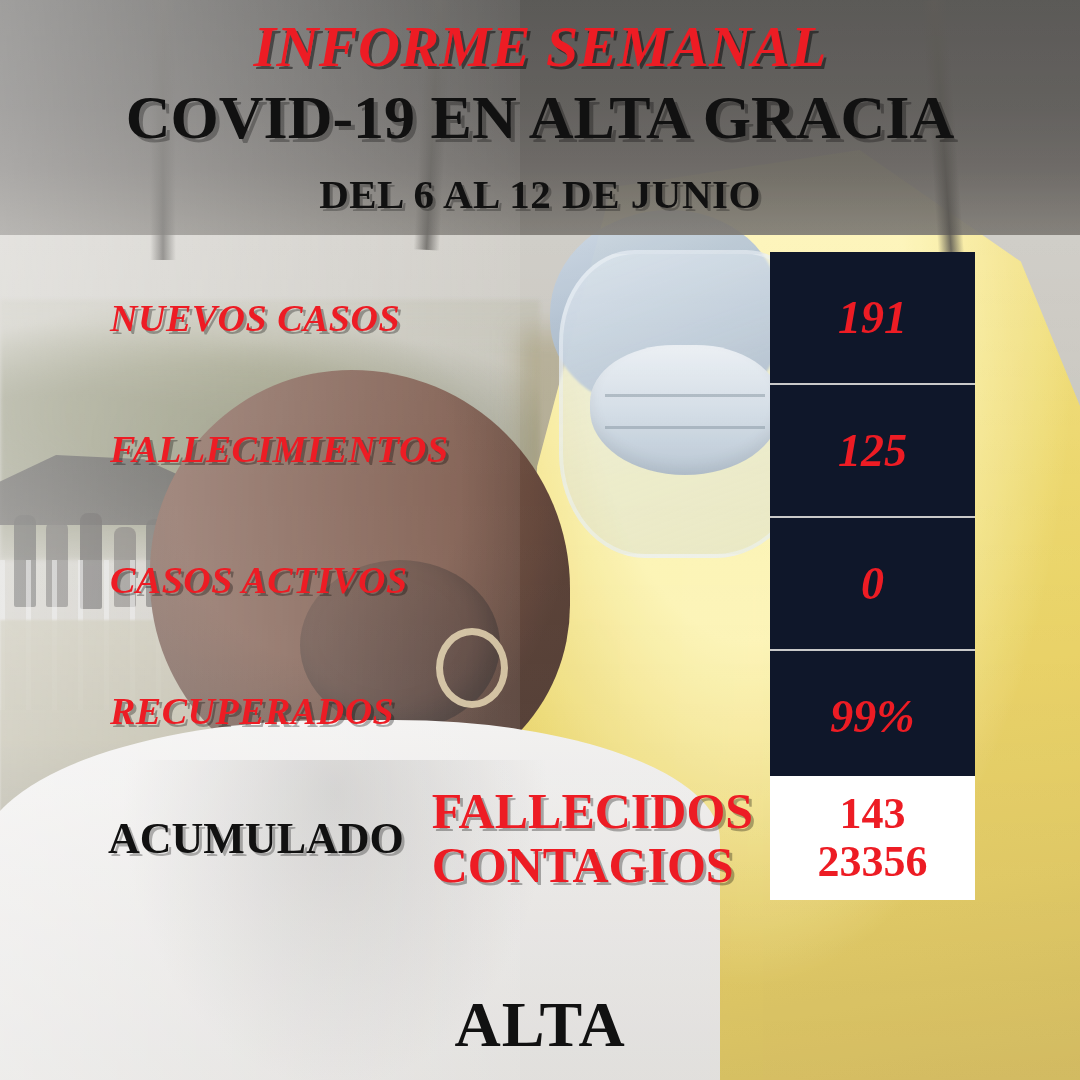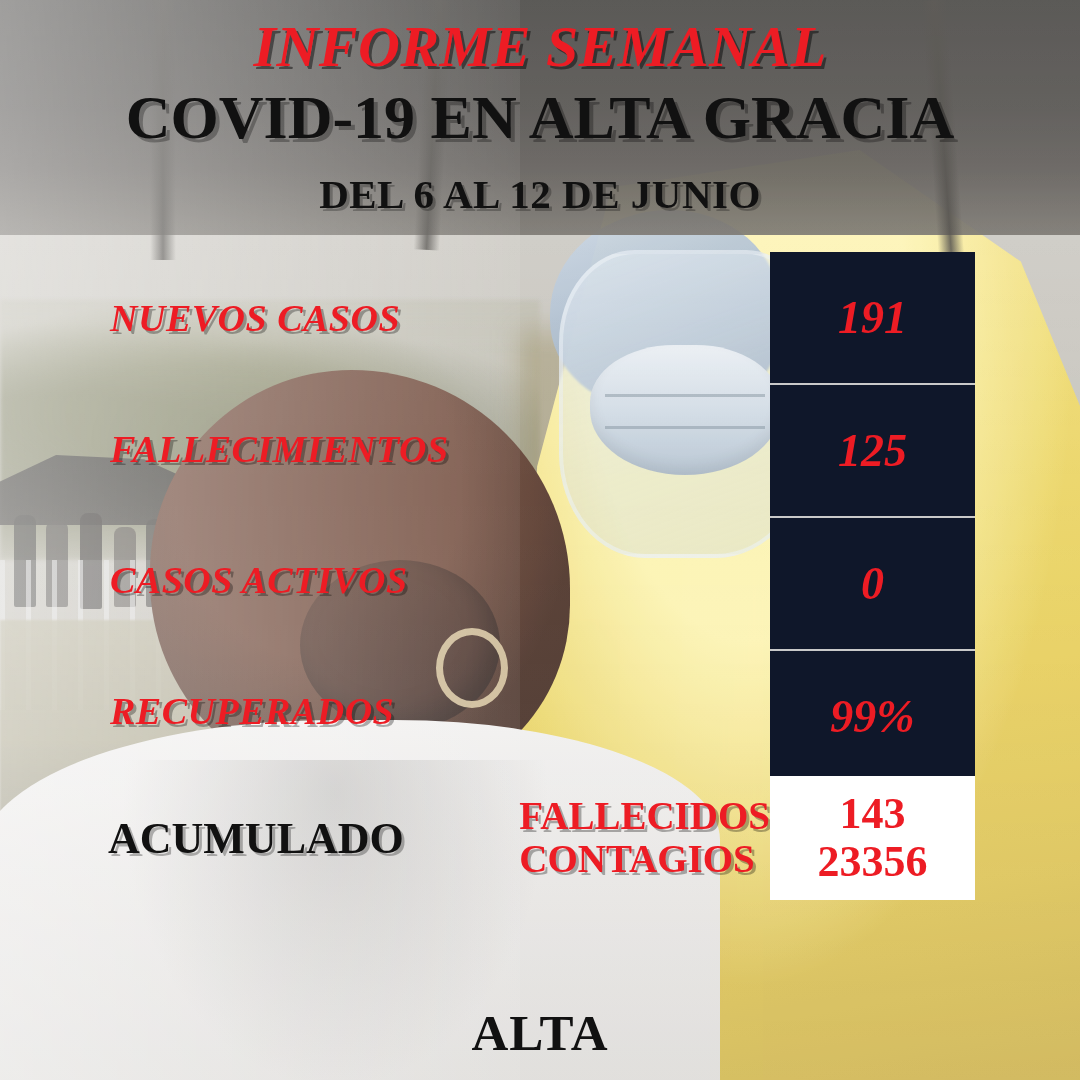--- a/index.html
+++ b/index.html
@@ -313,52 +313,51 @@
   }
 
   .acc-area {
     position: absolute;
     left: 0;
     top: 776px;
     width: 770px;
     height: 124px;
     display: flex;
     align-items: center;
-    justify-content: space-between;
   }
   .acc-title {
     padding-left: 108px;
     font-size: 44px;
     font-weight: bold;
     color: #111111;
     text-shadow: 3px 3px 0 rgba(0,0,0,.28);
   }
   .acc-words {
     margin-left: 28px;
     display: flex;
     flex-direction: column;
     gap: 2px;
     line-height: 1.05;
   }
   .acc-word {
-    font-size: 39px;
+    font-size: 50px;
     font-weight: bold;
     color: #ed1c24;
     text-shadow: 3px 3px 0 rgba(0,0,0,.30);
   }
 
   .brand {
     position: absolute;
     left: 0;
     bottom: 18px;
     width: 100%;
     text-align: center;
   }
   .brand-1 {
-    font-size: 51px;
+    font-size: 64px;
     font-weight: bold;
     color: #111111;
     letter-spacing: 1px;
   }
   .brand-2 {
     margin-top: 6px;
     font-size: 58px;
     font-weight: bold;
     color: #ed1c24;
     letter-spacing: 1px;

